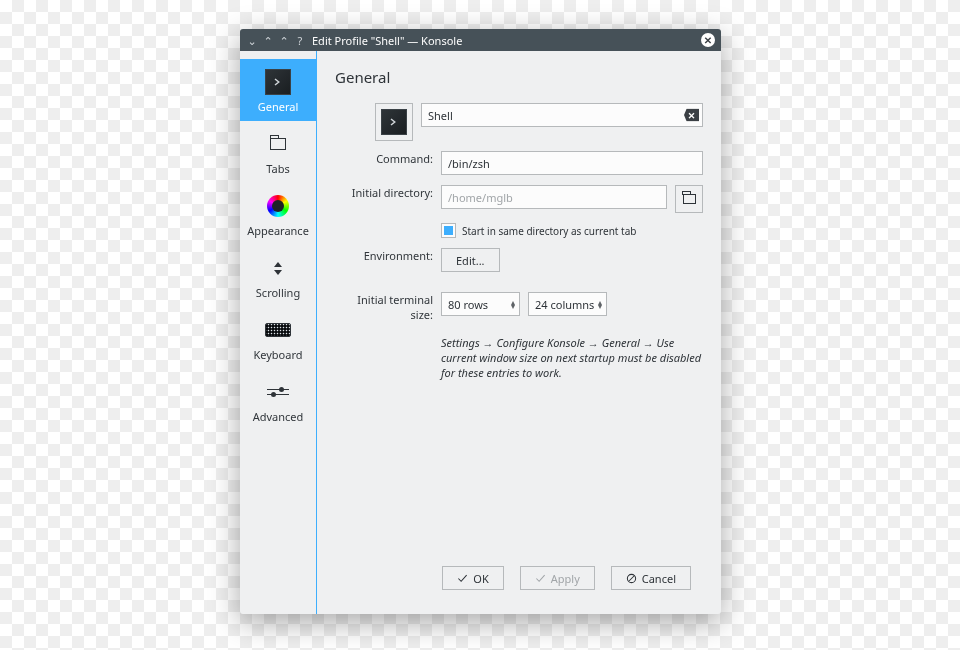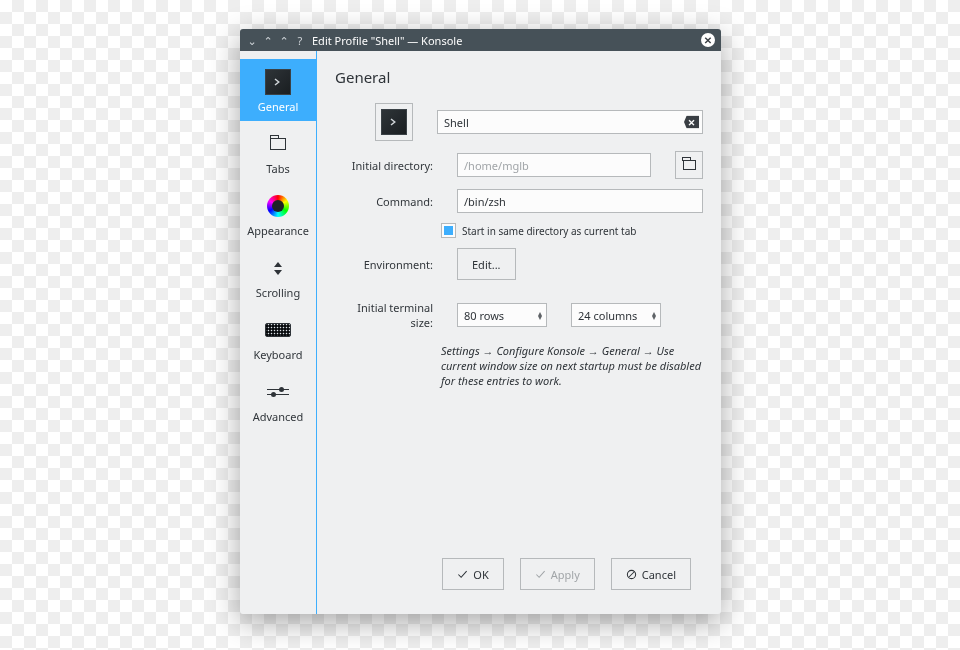--- a/index.html
+++ b/index.html
@@ -60,21 +60,21 @@
   color: #31363b;
 }
 .side-item.active { background: #3daefd; color: #fff; }
 .side-icon { width: 26px; height: 26px; margin-bottom: 6px; display: flex; align-items: center; justify-content: center; }
 .side-label { text-align: center; line-height: 1.1; }
 
 .main { flex: 1; padding: 16px 18px 12px; display: flex; flex-direction: column; }
 h1 { font-size: 15px; font-weight: 400; color: #2e3338; margin-bottom: 16px; }
 
 .form { display: flex; flex-direction: column; gap: 10px; }
-.row { display: flex; align-items: center; gap: 24px; }
+.row { display: flex; align-items: flex-start; gap: 8px; }
 .row-label { width: 98px; text-align: right; font-size: 11px; color: #31363b; }
 .indent { margin-left: 106px; }
 
 .profile-icon-btn {
   width: 38px; height: 38px;
   background: #eff0f1;
   border: 1px solid #b6b9bb;
   display: flex; align-items: center; justify-content: center;
   cursor: pointer;
 }
@@ -107,42 +107,42 @@
   clip-path: polygon(18% 0, 100% 0, 100% 100%, 18% 100%, 0 50%);
 }
 .icon-btn {
   width: 28px; height: 28px;
   background: #eff0f1;
   border: 1px solid #b6b9bb;
   display: flex; align-items: center; justify-content: center;
   cursor: pointer;
 }
 .push-btn {
-  height: 32px; padding: 0 14px;
+  height: 24px; padding: 0 14px;
   background: #eff0f1;
   border: 1px solid #b6b9bb;
   font-size: 11px; color: #2e3338;
   cursor: pointer;
   display: inline-flex; align-items: center; gap: 5px;
 }
 .push-btn.disabled { color: #a1a5a8; cursor: default; }
 
 .checkbox {
   width: 15px; height: 15px;
   border: 1px solid #b6b9bb;
   background: #fcfcfc;
   display: inline-flex; align-items: center; justify-content: center;
   margin-right: 6px;
   cursor: pointer;
 }
 .checkbox.checked .box-inner { width: 9px; height: 9px; background: #3daefd; }
 .check-row { display: flex; align-items: center; font-size: 10px; color: #2e3338; }
 
 .spin {
-  width: 90px; height: 24px;
+  width: 79px; height: 24px;
   background: #fcfcfc; border: 1px solid #b6b9bb;
   display: flex; align-items: center;
   padding: 0 4px 0 6px;
   font-size: 11px; color: #2e3338;
 }
 .spin .val { flex: 1; }
 .spin .arrows { display: flex; flex-direction: column; line-height: 0.5; font-size: 8px; color: #5f6367; cursor: pointer; }
 
 .hint { font-size: 11px; color: #2e3338; line-height: 1.35; margin-top: 4px; font-style: italic;}
 .hint i { font-style: italic; }
@@ -260,32 +260,32 @@
                 </svg>
               </div>
           </div>
           <div class="name-input-wrap">
             <input class="text-input" value="Shell" style="">
             <span class="clear-btn">✕</span>
           </div>
         </div>
 
         <div class="row">
+          <span class="row-label">Command:</span>
+          <input class="text-input" value="/bin/zsh" style="">
+        </div>
+
+        <div class="row">
           <span class="row-label">Initial directory:</span>
           <input class="text-input" placeholder="/home/mglb" style="">
           <div class="icon-btn">
             <span>
                 <div class="folder-outline" style="width:13px;height:10px;"></div>
               </span>
           </div>
-        </div>
-
-        <div class="row">
-          <span class="row-label">Command:</span>
-          <input class="text-input" value="/bin/zsh" style="">
         </div>
 
         <div class="indent check-row">
           <span class="checkbox checked">
               <span class="box-inner"></span>
             </span>
           <span>Start in same directory as current tab</span>
         </div>
 
         <div class="row">

